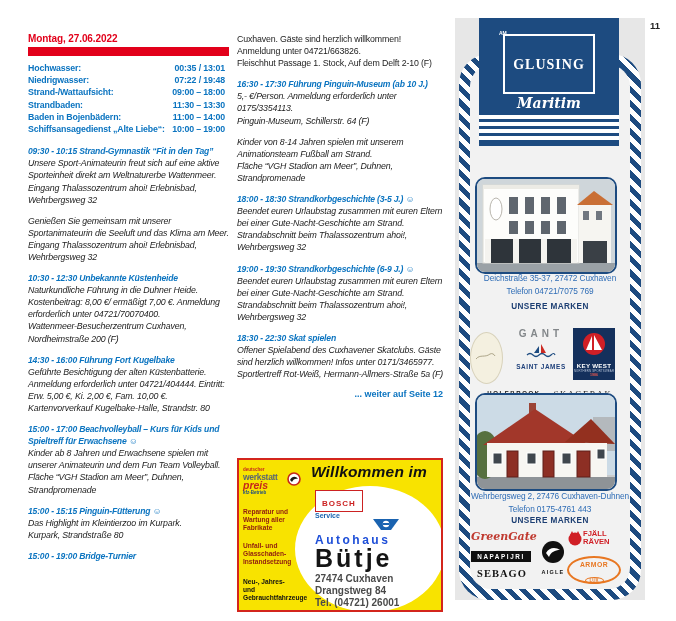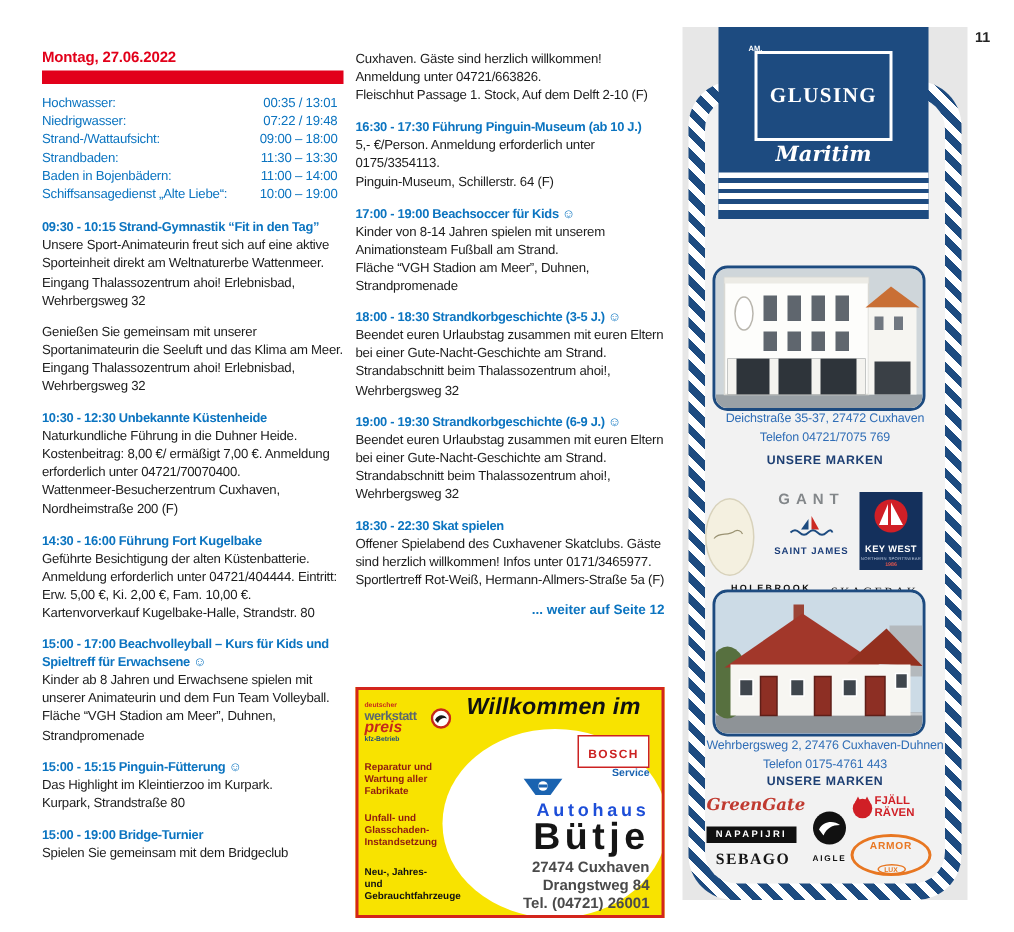--- a/index.html
+++ b/index.html
@@ -5,22 +5,22 @@
   html,body{margin:0;padding:0;background:#fff;}
   .page{position:relative;width:676px;height:621px;background:#ffffff;overflow:hidden;
         font-family:"Liberation Sans",sans-serif;color:#222;}
   
   .col{position:absolute;top:33px;}
   #col-left{left:28px;width:201px;}
   #col-mid{left:237px;width:206px;}
   .date-header{color:#e2001a;font-size:10px;font-weight:bold;letter-spacing:-0.1px;}
   .red-bar{width:100%;height:9px;background:#e2001a;margin:3px 0 6px 0;}
   .tide-row{display:flex;justify-content:space-between;width:197px;
-            color:#0b74c0;font-weight:normal;font-size:8.8px;line-height:12.2px;letter-spacing:-0.15px;}
-  .events{margin-top:10px;}
+            color:#0b74c0;font-weight:bold;font-size:8.8px;line-height:12.2px;letter-spacing:-0.15px;}
+  .events{margin-top:10px;font-style:italic;}
   .event{margin-bottom:9px;}
   .etitle{color:#0b74c0;font-weight:bold;font-size:8.6px;line-height:12.1px;letter-spacing:-0.2px;}
   .smiley{font-weight:normal;}
   .ebody{font-size:8.8px;line-height:12.1px;letter-spacing:-0.15px;color:#1c1c1c;white-space:pre-line;}
   .cont-par{font-size:8.8px;line-height:12.1px;letter-spacing:-0.15px;color:#1c1c1c;
             white-space:pre-line;margin-bottom:9px;}
   .continue-note{text-align:right;color:#0b74c0;font-weight:bold;font-size:9px;margin-top:4px;}
   
   .ad{position:absolute;left:237px;top:458px;width:202px;height:150px;background:#f8e300;
       border:2px solid #d3251c;overflow:hidden;}
@@ -30,21 +30,21 @@
   .award{position:absolute;left:4px;top:8px;width:56px;line-height:1;}
   .award .a1{font-size:4.5px;color:#c5281c;font-weight:bold;}
   .award .a2{font-size:8.5px;color:#5b6770;font-weight:bold;letter-spacing:-0.3px;}
   .award .a3{font-size:10.5px;color:#c5281c;font-weight:bold;font-style:italic;margin-top:-1px;}
   .award .a4{font-size:4.5px;color:#1d4b80;font-weight:bold;}
   .award-badge{position:absolute;left:44px;top:4px;}
   .svc{position:absolute;left:4px;width:54px;font-size:6.6px;font-weight:bold;line-height:1.2;}
   .svc0{top:48px;color:#8f1c10;}
   .svc1{top:82px;color:#8f1c10;}
   .svc2{top:118px;color:#111;}
-  .ad-center{position:absolute;left:52px;top:30px;width:142px;text-align:right;}
+  .ad-center{position:absolute;left:76px;top:30px;width:142px;text-align:left;}
   .bosch-box{display:inline-block;border:1px solid #cc2222;padding:1px 6px;background:#fff;}
   .bosch-box .b1{color:#cc2222;font-weight:bold;font-size:8px;letter-spacing:1px;}
   .bosch-service{color:#1a63b0;font-weight:bold;font-size:7px;}
   .autohaus{font-size:12px;font-weight:bold;letter-spacing:2.5px;color:#1d4ed8;margin-top:2px;}
   .buetje{font-size:25px;font-weight:bold;letter-spacing:3px;color:#151515;line-height:1;margin-top:-1px;}
   .ad-addr{font-size:10px;font-weight:bold;color:#4a4a4a;line-height:1.22;margin-top:2px;}
   
   .sidebar{position:absolute;left:455px;top:18px;width:190px;height:582px;background:#e7e7e7;}
   .rope{position:absolute;left:4px;top:36px;width:182px;height:546px;border-radius:30px;
         background:repeating-linear-gradient(45deg,#1d4b80 0 5px,#ffffff 5px 10px);}
@@ -175,38 +175,36 @@
         </div>
 
         <div class="event">
           <div class="etitle"><span>15:00 - 15:15 Pinguin-Fütterung</span><span class="smiley"> ☺</span></div>
           <div class="ebody">Das Highlight im Kleintierzoo im Kurpark.
 Kurpark, Strandstraße 80</div>
         </div>
 
         <div class="event">
           <div class="etitle"><span>15:00 - 19:00 Bridge-Turnier</span></div>
-          <div class="ebody">Spielen Sie gemeinsam mit dem Bridgeclub</div>
         </div>
       </div>
   </div>
 
   <div class="col" id="col-mid">
     <div class="cont-par">Cuxhaven. Gäste sind herzlich willkommen! Anmeldung unter 04721/663826.
 Fleischhut Passage 1. Stock, Auf dem Delft 2-10 (F)</div>
     <div class="events" style="margin-top:0;">
 
         <div class="event">
           <div class="etitle"><span>16:30 - 17:30 Führung Pinguin-Museum (ab 10 J.)</span></div>
           <div class="ebody">5,- €/Person. Anmeldung erforderlich unter 0175/3354113.
 Pinguin-Museum, Schillerstr. 64 (F)</div>
         </div>
 
         <div class="event">
-          <div class="etitle"><span>17:00 - 19:00 Beachsoccer für Kids</span><span class="smiley"> ☺</span></div>
           <div class="ebody">Kinder von 8-14 Jahren spielen mit unserem Animationsteam Fußball am Strand.
 Fläche “VGH Stadion am Meer”, Duhnen, Strandpromenade</div>
         </div>
 
         <div class="event">
           <div class="etitle"><span>18:00 - 18:30 Strandkorbgeschichte (3-5 J.)</span><span class="smiley"> ☺</span></div>
           <div class="ebody">Beendet euren Urlaubstag zusammen mit euren Eltern bei einer Gute-Nacht-Geschichte am Strand. Strandabschnitt beim Thalassozentrum ahoi!, Wehrbergsweg 32</div>
         </div>
 
         <div class="event">

